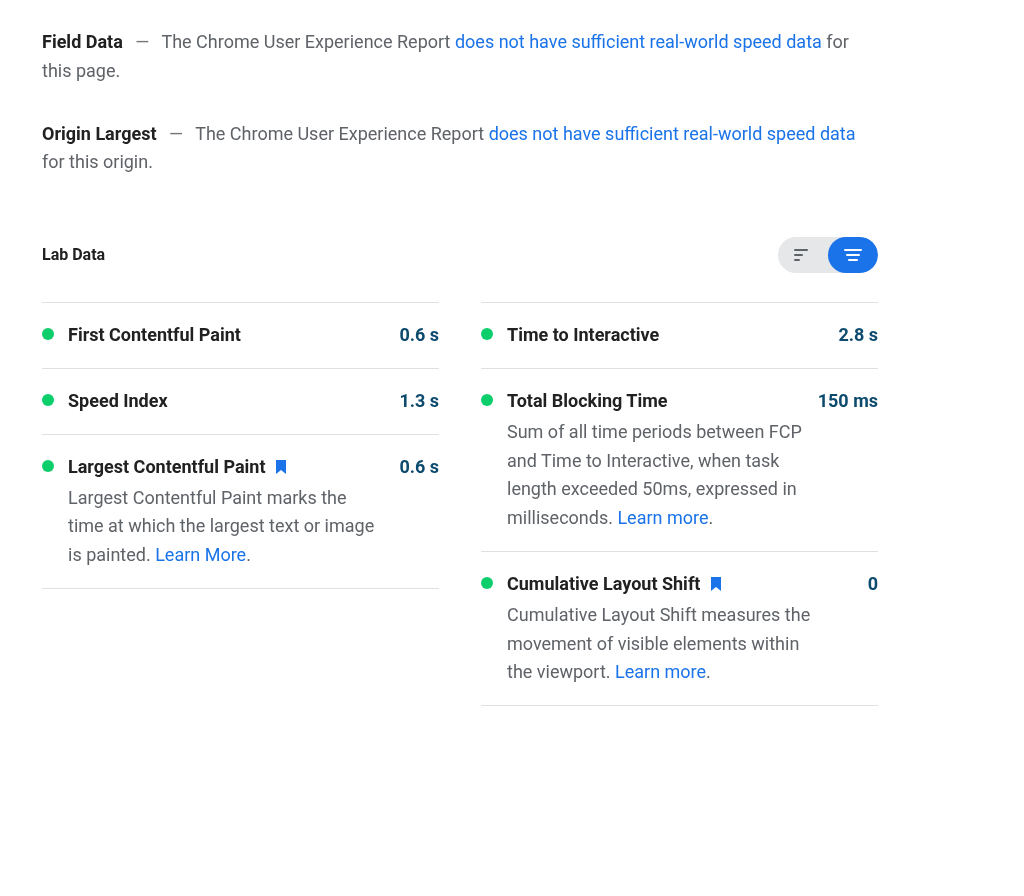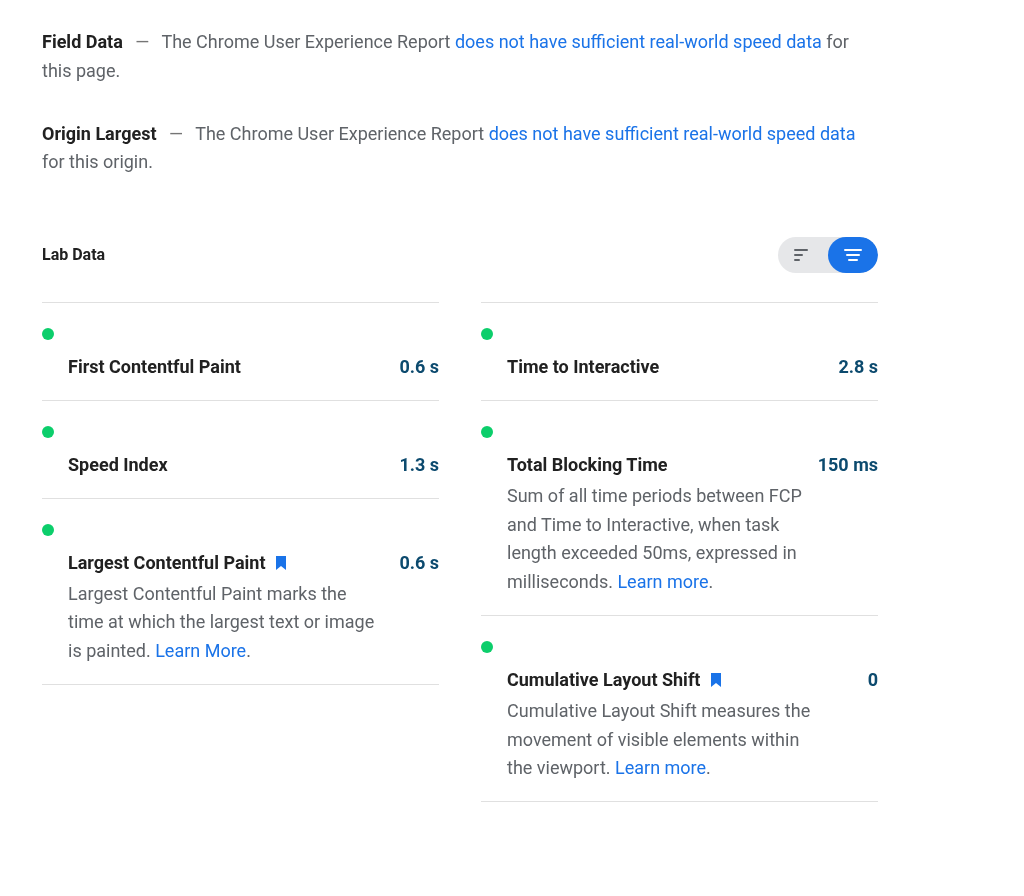--- a/index.html
+++ b/index.html
@@ -112,21 +112,20 @@
   .metric .dot {
     width: 12px;
     height: 12px;
     border-radius: 50%;
     background: #0cce6b;
     margin-top: 7px;
     flex: 0 0 12px;
   }
   .metric .content {
     flex: 1;
-    margin-top: 32px;
   }
   .metric .name-row {
     display: flex;
     align-items: flex-start;
     justify-content: space-between;
     gap: 10px;
   }
   .metric .name {
     font-weight: 700;
     color: #212121;

